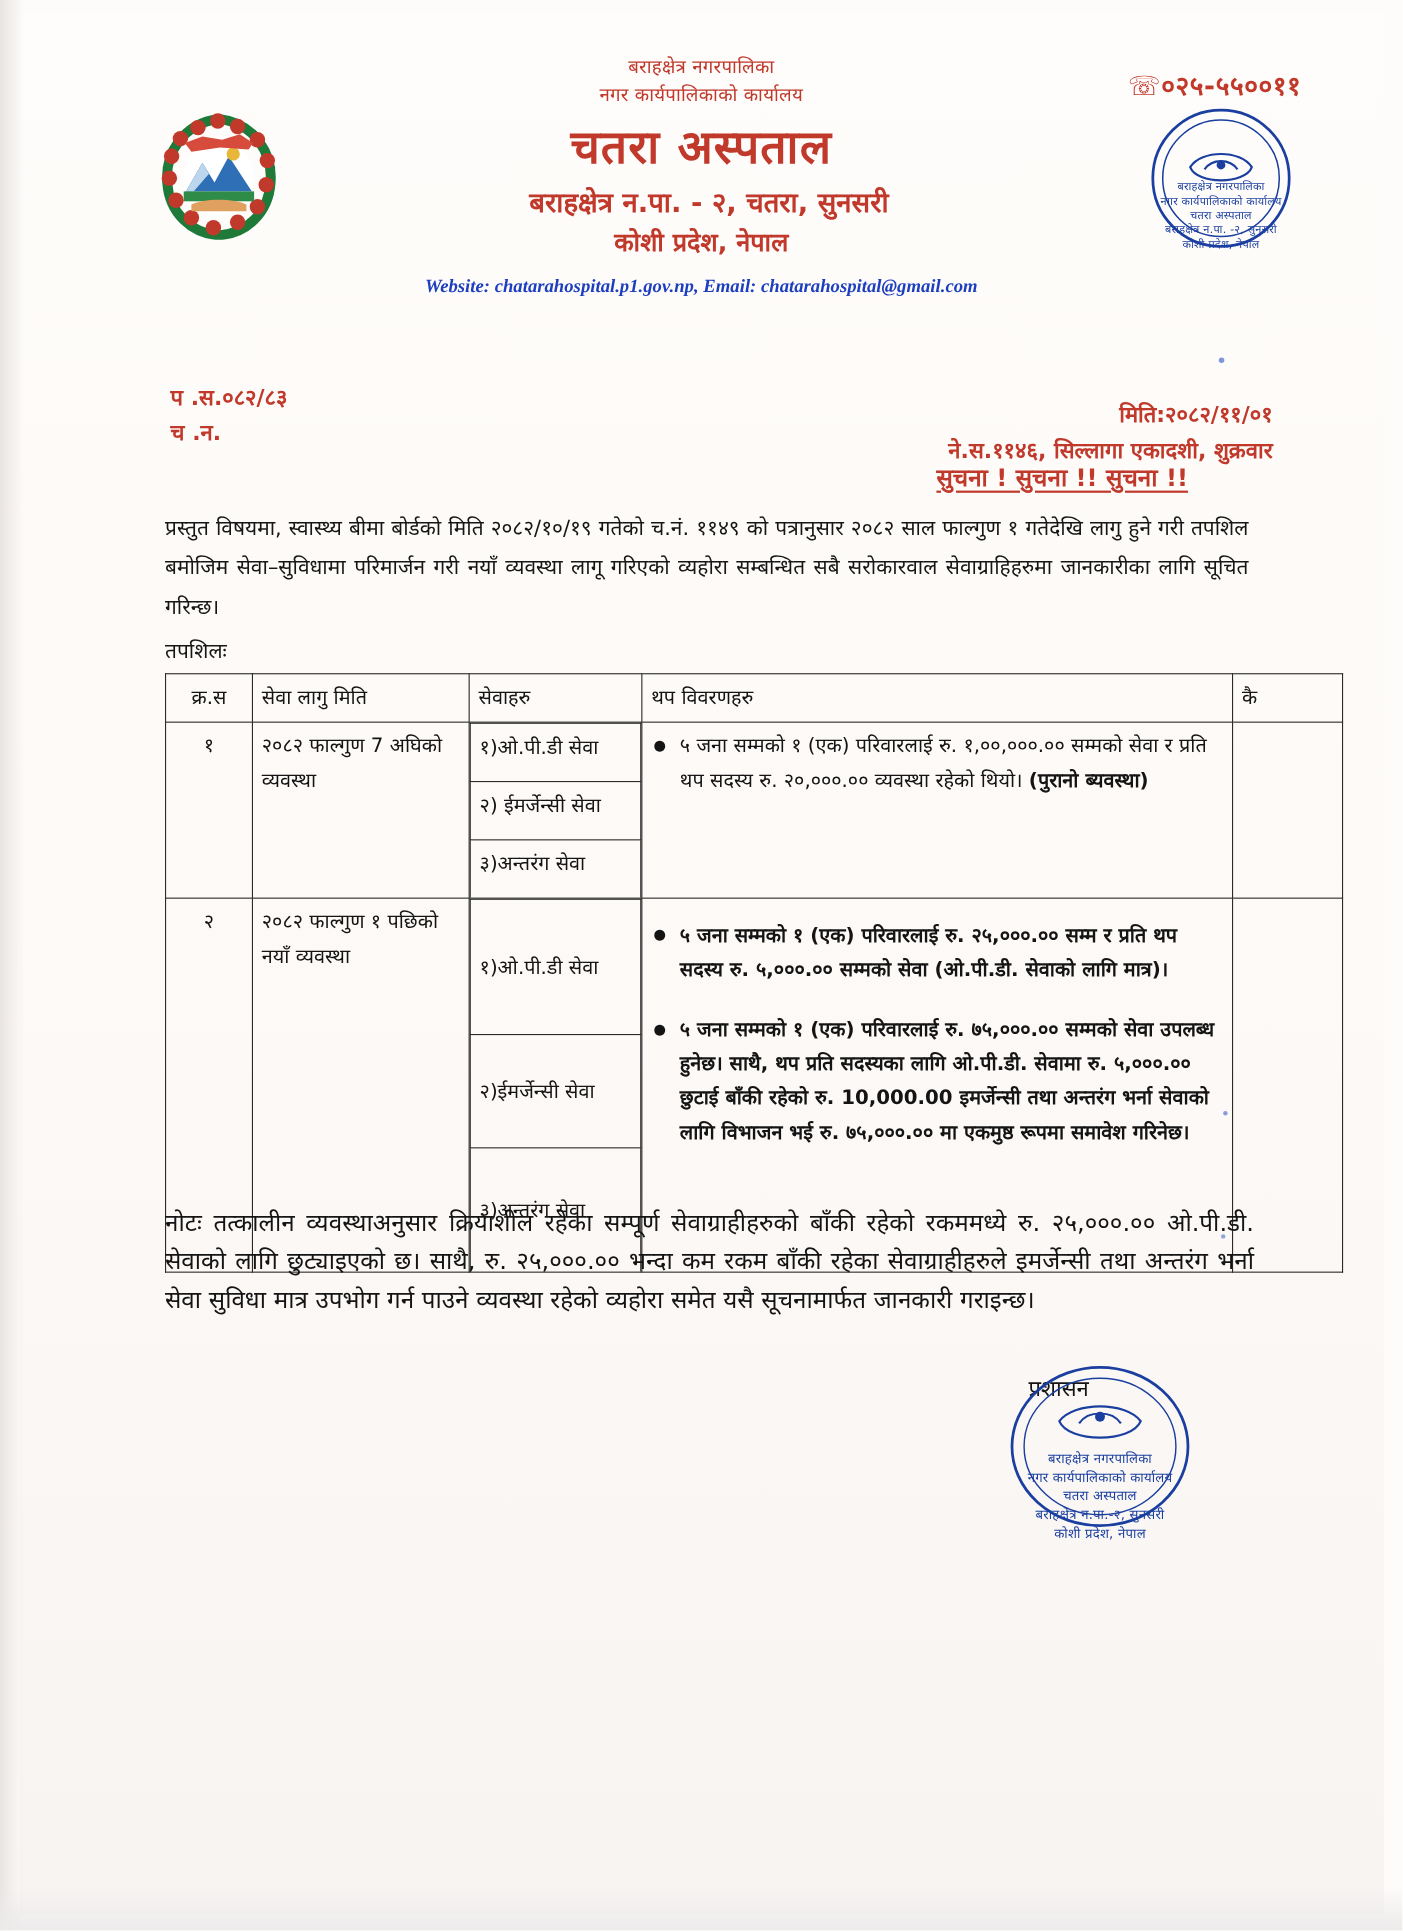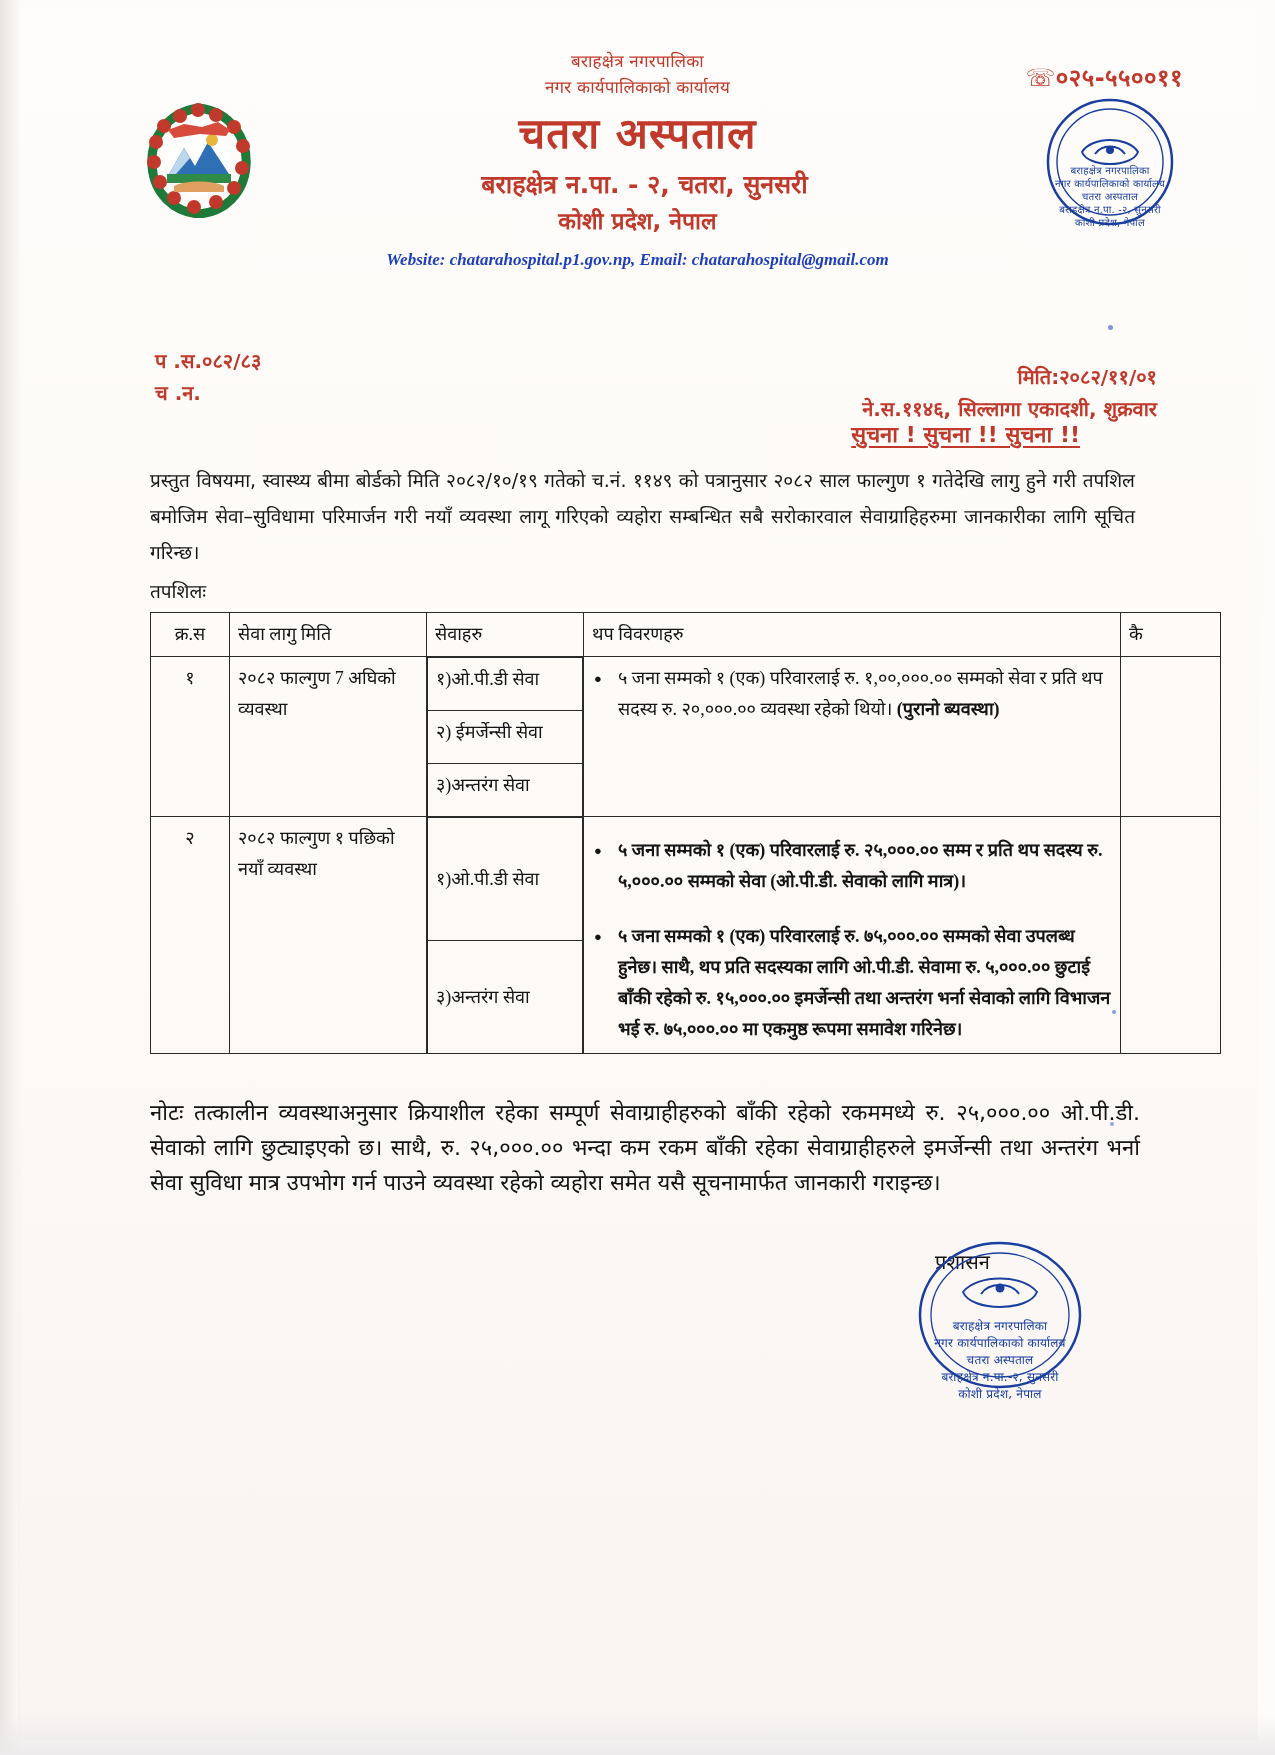--- a/index.html
+++ b/index.html
@@ -168,21 +168,20 @@
   
   .tbl-wrap {
     position: absolute;
     left: 150px; top: 612px;
     width: 985px;
   }
   table.main {
     border-collapse: collapse;
     width: 985px;
     table-layout: fixed;
-    font-family: Liberation Serif, serif;
   }
   table.main td, table.main th {
     border: 1px solid #2a2a2a;
     vertical-align: top;
     padding: 6px 8px;
     font-size: 18px;
     line-height: 31px;
     font-weight: normal;
     color: #141414;
   }
@@ -377,28 +376,31 @@
         <tr>
           <td class="c-sn mid ctr">२</td>
           <td class="c-date mid">२०८२ फाल्गुण १ पछिको नयाँ व्यवस्था</td>
           <td class="c-serv" style="padding:0;">
             <table class="sub-tbl" style="margin:0; width:100%;">
               <tbody>
                   <tr>
                     <td style="height:110px; vertical-align:middle;">१)ओ.पी.डी सेवा</td>
                   </tr>
               <tr>
+                    <td style="height:90px; vertical-align:middle;">२)ईमर्जेन्सी सेवा</td>
+                  </tr>
+              <tr>
                     <td style="height:100px; vertical-align:middle;">३)अन्तरंग सेवा</td>
                   </tr>
             </tbody>
               </table>
           </td>
           <td class="c-desc">
             <div class="bul bold" style="margin-top:12px;">५ जना सम्मको १ (एक) परिवारलाई रु. २५,०००.०० सम्म र प्रति थप सदस्य रु. ५,०००.०० सम्मको सेवा (ओ.पी.डी. सेवाको लागि मात्र)।</div>
-            <div class="bul bold" style="margin-top:24px;">५ जना सम्मको १ (एक) परिवारलाई रु. ७५,०००.०० सम्मको सेवा उपलब्ध हुनेछ। साथै, थप प्रति सदस्यका लागि ओ.पी.डी. सेवामा रु. ५,०००.०० छुटाई बाँकी रहेको रु. १५,०००.०० इमर्जेन्सी तथा अन्तरंग भर्ना सेवाको लागि विभाजन भई रु. ७५,०००.०० मा एकमुष्ठ रूपमा समावेश गरिनेछ।</div>
+            <div class="bul bold" style="margin-top:24px;">५ जना सम्मको १ (एक) परिवारलाई रु. ७५,०००.०० सम्मको सेवा उपलब्ध हुनेछ। साथै, थप प्रति सदस्यका लागि ओ.पी.डी. सेवामा रु. ५,०००.०० छुटाई बाँकी रहेको रु. 10,000.00 इमर्जेन्सी तथा अन्तरंग भर्ना सेवाको लागि विभाजन भई रु. ७५,०००.०० मा एकमुष्ठ रूपमा समावेश गरिनेछ।</div>
           </td>
           <td class="c-rem"></td>
         </tr>
       </tbody>
     </table>
   </div>
 
   <div class="note">नोटः तत्कालीन व्यवस्थाअनुसार क्रियाशील रहेका सम्पूर्ण सेवाग्राहीहरुको बाँकी रहेको रकममध्ये रु. २५,०००.०० ओ.पी.डी. सेवाको लागि छुट्याइएको छ। साथै, रु. २५,०००.०० भन्दा कम रकम बाँकी रहेका सेवाग्राहीहरुले इमर्जेन्सी तथा अन्तरंग भर्ना सेवा सुविधा मात्र उपभोग गर्न पाउने व्यवस्था रहेको व्यहोरा समेत यसै सूचनामार्फत जानकारी गराइन्छ।</div>
 
   <div class="sign-label">प्रशासन</div>

